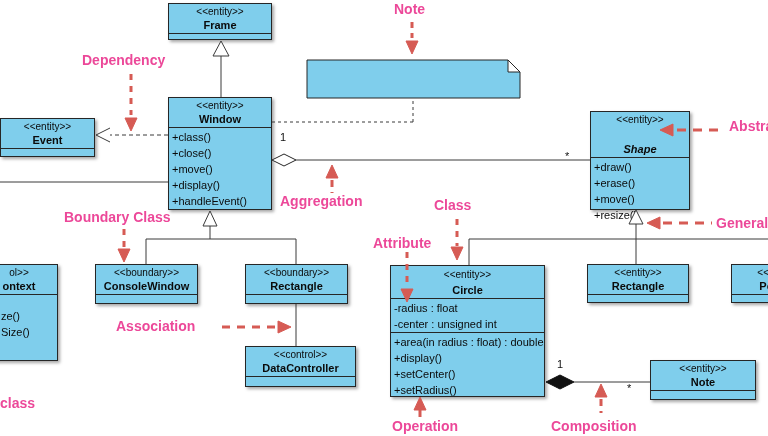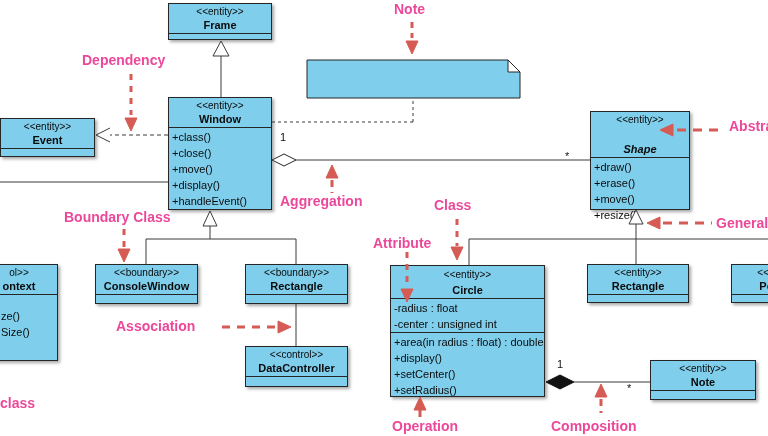--- a/index.html
+++ b/index.html
@@ -80,21 +80,21 @@
   </div>
 
   <div class="uml-class" style="left:245px;top:264px;width:103px;height:40px">
     <div class="hdr">
       <div class="stereo">&lt;&lt;boundary&gt;&gt;</div>
       <div class="cname">Rectangle</div>
     </div>
     <div class="sect fill"></div>
   </div>
 
-  <div class="uml-class" style="left:245px;top:346px;width:103px;height:41px">
+  <div class="uml-class" style="left:245px;top:346px;width:111px;height:41px">
     <div class="hdr">
       <div class="stereo">&lt;&lt;control&gt;&gt;</div>
       <div class="cname">DataController</div>
     </div>
     <div class="sect fill"></div>
   </div>
 
   <div class="uml-class tallhdr" style="left:390px;top:265px;width:155px;height:132px">
     <div class="hdr">
       <div class="stereo">&lt;&lt;entity&gt;&gt;</div>

